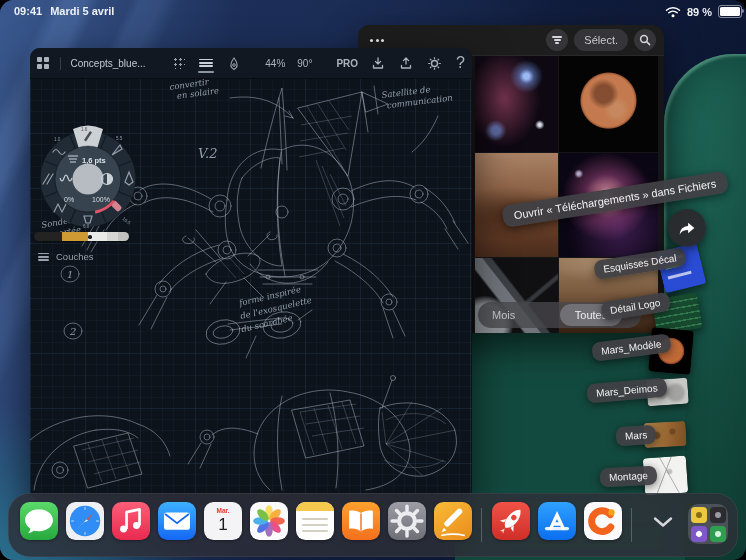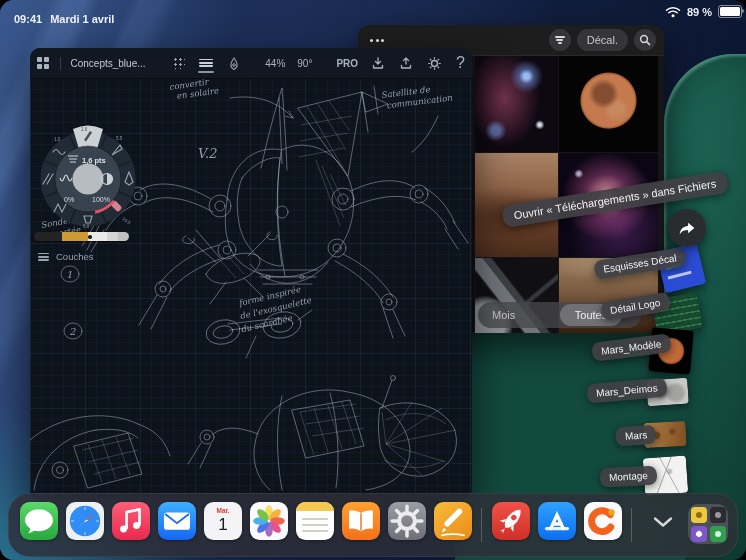--- a/index.html
+++ b/index.html
@@ -11,21 +11,21 @@
     linear-gradient(115deg, transparent 5%, rgba(130,170,235,.20) 6.5% 8.5%, transparent 10%, transparent 13%, rgba(130,170,235,.13) 14% 16%, transparent 18%),
     linear-gradient(100deg, rgba(95,135,205,.35) 0%, rgba(95,135,205,0) 28%),
     linear-gradient(115deg,#27406e 0%,#1c2e57 26%,#13214400 55%),
     linear-gradient(115deg,#233b6a 0%,#1a2b52 30%,#111d3d 56%,#0c1733 76%,#0a142c 100%);}
   .felt{left:664px;top:54px;width:92px;height:516px;z-index:1;border-top-left-radius:70px;
     background:radial-gradient(circle at 20% 15%, #1d6355, #144c40 55%, #0f3e34 100%);
     box-shadow:inset 3px 3px 3px -1px rgba(150,235,200,.4), inset 0 0 40px rgba(0,0,0,.25);}
   .felt-patch{left:455px;top:308px;width:230px;height:262px;z-index:1;background:#134a3f;}
   
   .statusbar{inset:0 0 auto 0;height:22px;z-index:40;color:#eef1f6;font-size:11px;font-weight:700;}
-  .statusbar .left{position:absolute;left:14px;top:5px;display:flex;gap:8px;margin-top:8px;}
+  .statusbar .left{position:absolute;left:14px;top:5px;display:flex;gap:8px;}
   .statusbar .right{position:absolute;right:4px;top:5px;display:flex;gap:6px;align-items:center;}
   .batt{width:22px;height:11px;border:1px solid rgba(255,255,255,.5);border-radius:3px;position:relative;}
   .batt::before{content:"";position:absolute;inset:1px;background:#fff;border-radius:1.5px;}
   .batt::after{content:"";position:absolute;right:-3px;top:3px;width:2px;height:4px;background:rgba(255,255,255,.5);border-radius:0 2px 2px 0;}
   
   .photos{left:358px;top:25px;width:306px;height:308px;z-index:5;border-radius:12px;overflow:hidden;background:#161618;box-shadow:0 14px 34px rgba(0,0,0,.55);}
   .ph-head{position:absolute;left:0;top:0;right:0;height:30px;background:rgba(30,30,32,.92);border-bottom:1px solid rgba(255,255,255,.06);z-index:3;display:flex;align-items:center;}
   .dots3{display:flex;gap:2.5px;margin-left:12px;}
   .dots3 i{width:3px;height:3px;border-radius:50%;background:#e9e9ec;}
   .ph-title{margin-left:14px;font-size:18px;font-weight:700;color:#f4f4f6;letter-spacing:.2px;}
@@ -136,21 +136,21 @@
           <i></i>
         </div>
       <div class="ph-right">
         <div class="cbtn flt">
             <span>
               <i style="width:10px;"></i>
               <i style="width:7px;"></i>
               <i style="width:4px;"></i>
             </span>
           </div>
-        <div class="pill-btn">Décal.</div>
+        <div class="pill-btn">Sélect.</div>
         <div class="cbtn">
           <svg width="12" height="12" viewBox="0 0 12 12">
               <circle cx="5" cy="5" r="3.4" stroke="#d6d6da" stroke-width="1.5" fill="none"></circle>
               <path d="M7.6 7.6 L10.6 10.6" stroke="#d6d6da" stroke-width="1.5" stroke-linecap="round"></path>
             </svg>
         </div>
       </div>
     </div>
 
     <div class="ph-tabbar">
@@ -527,21 +527,21 @@
       <i class="g1"></i>
       <i class="g2"></i>
       <i class="g3"></i>
       <i class="g4"></i>
     </div>
   </div>
 
   <div class="abs statusbar">
     <div class="left">
       <span>09:41</span>
-      <span>Mardi 1 avril</span>
+      <span>Mardi 5 avril</span>
     </div>
     <div class="right">
       <svg width="16" height="12" viewBox="0 0 16 12">
           <g stroke="#fff" stroke-width="1.5" fill="none" stroke-linecap="round">
             <path d="M1.5 4.2 C5 .8 11 .8 14.5 4.2"></path>
             <path d="M3.8 6.8 C6.2 4.6 9.8 4.6 12.2 6.8"></path>
           </g>
           <circle cx="8" cy="9.8" r="1.5" fill="#fff"></circle>
         </svg>
       <span>89 %</span>

